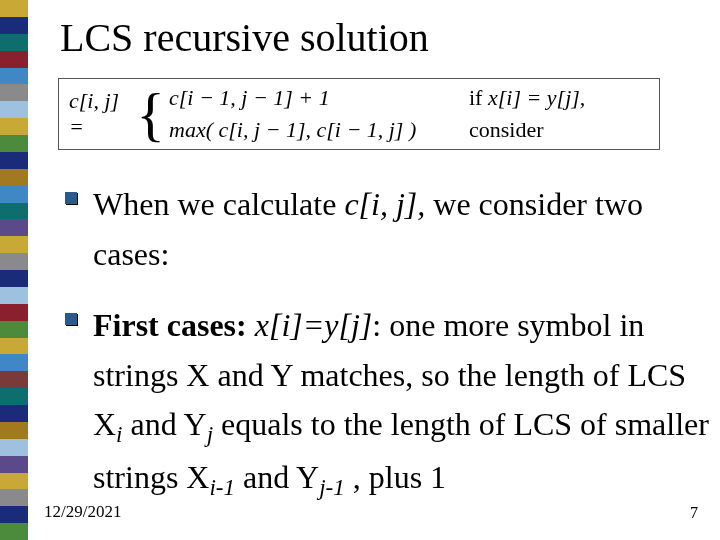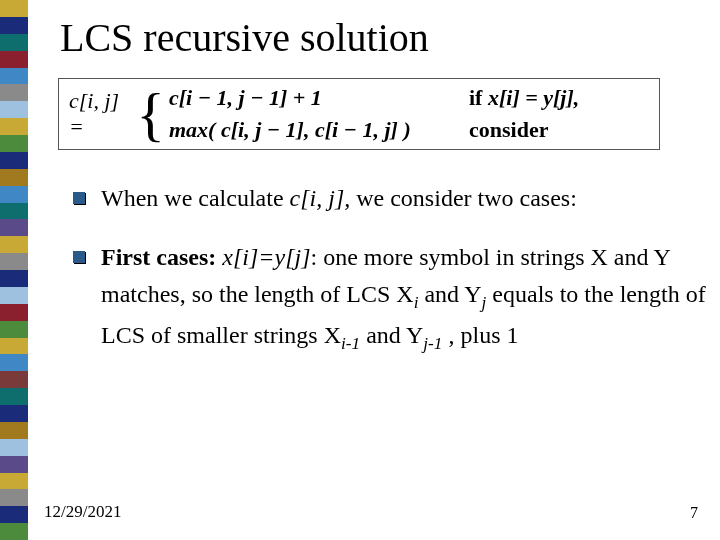--- a/index.html
+++ b/index.html
@@ -77,36 +77,35 @@
   .formula-box .cases {
     display: flex;
     flex-direction: column;
     justify-content: space-between;
     height: 58px;
   }
   .formula-box .row {
     display: flex;
     gap: 0;
     align-items: flex-end;
-    font-weight: bold;
   }
   .formula-box .expr {
     width: 300px;
   }
   .formula-box .cond {
     width: 180px;
   }
   .italic { font-style: italic; }
 
   .body {
     position: absolute;
     top: 180px;
-    left: 73px;
+    left: 65px;
     right: 10px;
-    font-size: 24px;
+    font-size: 32px;
     line-height: 1.55;
   }
   .bullet-item {
     position: relative;
     padding-left: 28px;
     margin-bottom: 22px;
   }
   .bullet-sq {
     position: absolute;
     left: 0;

